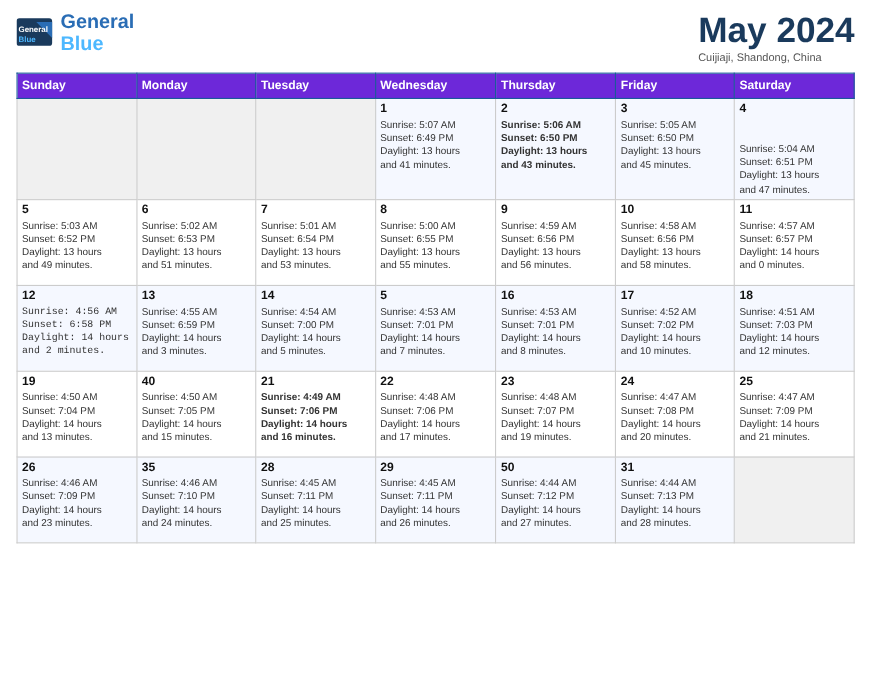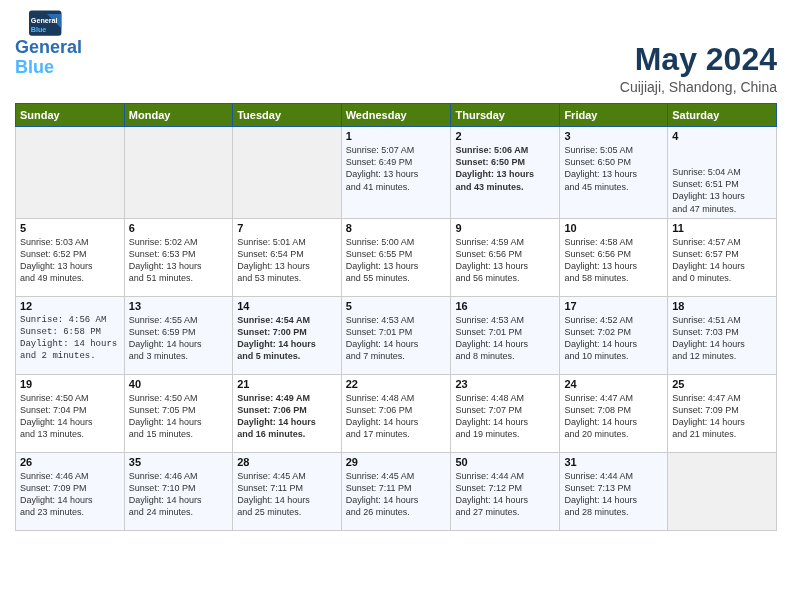--- a/index.html
+++ b/index.html
@@ -18,58 +18,56 @@
     }
     .header {
       display: flex;
       justify-content: space-between;
       align-items: flex-start;
       margin-bottom: 8px;
     }
     .logo {
       display: flex;
       align-items: center;
-      flex-direction: column;
     }
     .logo-text {
       font-size: 18px;
       font-weight: bold;
       color: #1a3a5c;
       line-height: 1.1;
     }
     .logo-text span {
       color: #2a6db5;
     }
     .logo-icon {
       width: 36px;
       height: 28px;
       margin-right: 4px;
     }
     .title-section {
-      text-align: right;
-      margin-top: 32px;
+      text-align: left;
     }
     .month-title {
       font-size: 32px;
       font-weight: bold;
       color: #1a3a5c;
       line-height: 1.1;
     }
     .location {
-      font-size: 14px;
+      font-size: 10px;
       color: #555;
       margin-top: 2px;
     }
     .calendar-table {
       width: 100%;
       border-collapse: collapse;
       font-size: 10px;
     }
     .calendar-table thead tr th {
-      background-color: #4d7c0f;
+      background-color: #6d28d9;
       color: #fff;
       padding: 5px 4px;
       text-align: left;
       font-size: 11px;
       font-weight: bold;
       border: 1px solid #1a5a9a;
     }
     .calendar-table tbody tr td {
       border: 1px solid #ccc;
       vertical-align: top;
@@ -232,21 +230,21 @@
           </td>
           <td>
             <span class="cell-day">13</span>
             <div class="cell-info" style="white-space: pre-line;">Sunrise: 4:55 AM
 Sunset: 6:59 PM
 Daylight: 14 hours
 and 3 minutes.</div>
           </td>
           <td>
             <span class="cell-day">14</span>
-            <div class="cell-info" style="white-space: pre-line; font-weight: bold;">Sunrise: 4:54 AM
+            <div class="cell-info" style="white-space: pre-line;">Sunrise: 4:54 AM
 Sunset: 7:00 PM
 Daylight: 14 hours
 and 5 minutes.</div>
           </td>
           <td>
             <span class="cell-day">5</span>
             <div class="cell-info" style="white-space: pre-line;">Sunrise: 4:53 AM
 Sunset: 7:01 PM
 Daylight: 14 hours
 and 7 minutes.</div>

